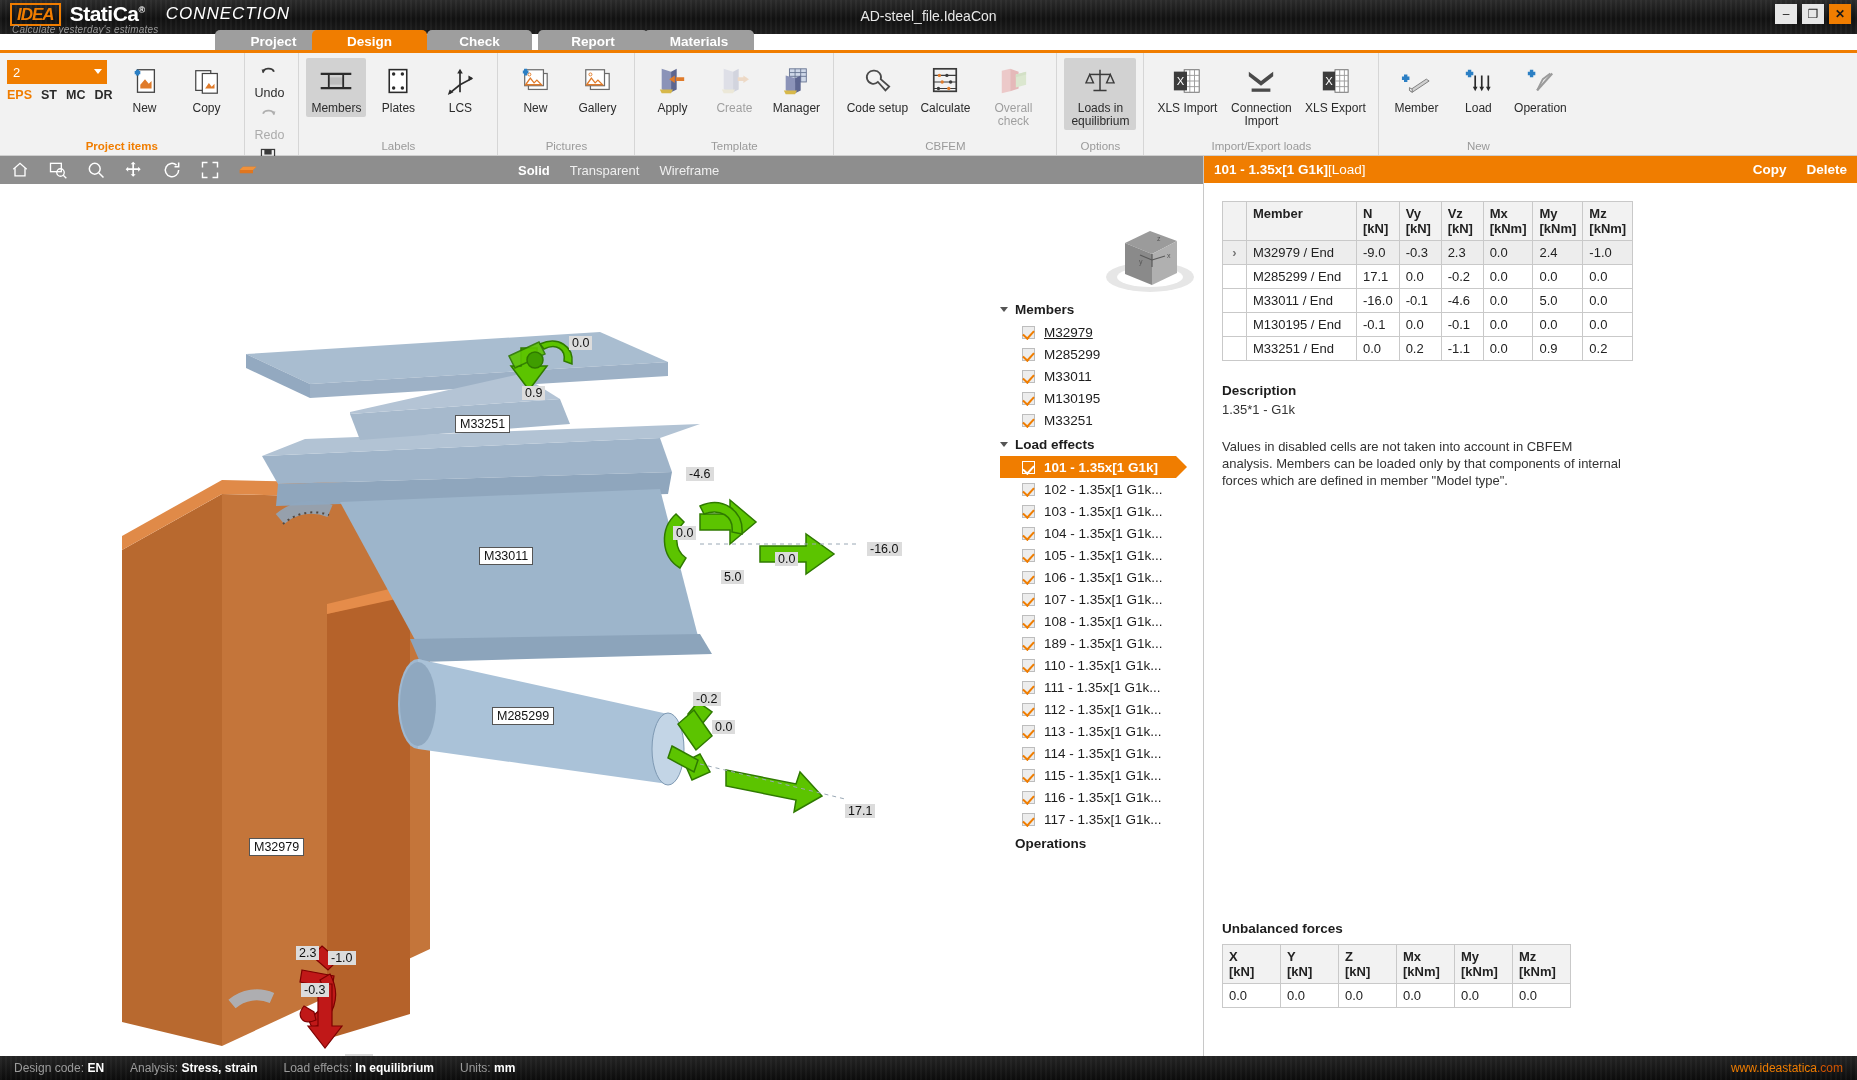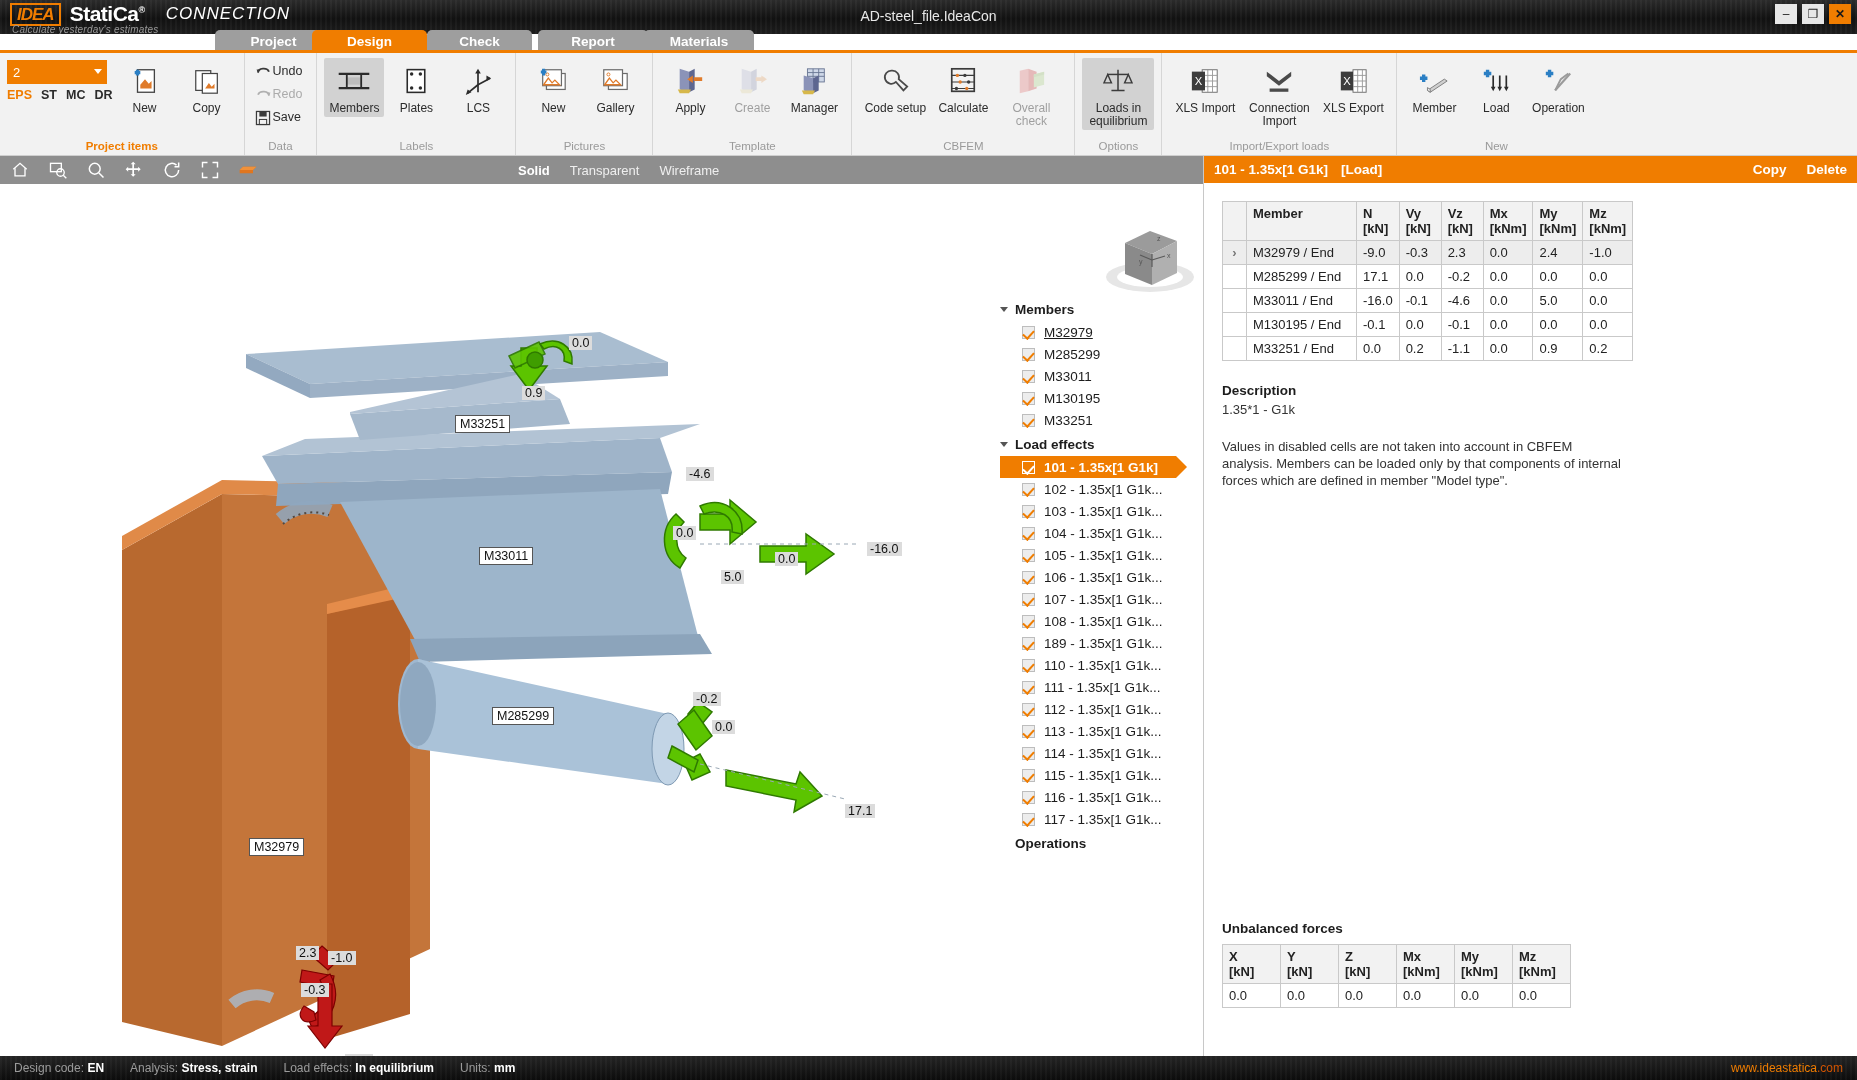--- a/index.html
+++ b/index.html
@@ -78,22 +78,22 @@
     width:100px;height:24px;background:#f07d00;color:#fff;font-size:13px;
     display:flex;align-items:center;padding:0 6px;position:relative;cursor:pointer;
   }
   .pi-combo .caret{position:absolute;right:5px;top:9px;border-left:4px solid transparent;
      border-right:4px solid transparent;border-top:5px solid #fff;}
   .pi-tags{display:flex;gap:9px;margin-top:4px;font-size:12.5px;font-weight:bold;color:#2b2b2b;}
   .pi-tags .on{color:#f07d00;}
 
   
   .stackbtns{display:flex;flex-direction:column;justify-content:center;gap:2px;padding-top:4px;}
-  .sbtn{display:flex;align-items:flex-start;font-size:12.5px;color:#2b2b2b;
-        padding:2px 7px 2px 3px;cursor:pointer;border-radius:2px;}
+  .sbtn{display:flex;align-items:center;gap:5px;font-size:12.5px;color:#2b2b2b;
+        padding:2px 7px 2px 3px;cursor:pointer;border-radius:2px;flex-direction:column;}
   .sbtn.dis{color:#ababab;cursor:default;}
 
   
   .viewbar{
     position:absolute;left:0;top:156px;width:1200px;height:28px;background:#8e8e8e;
     display:flex;align-items:center;padding-left:10px;gap:18px;
   }
   .vicon{width:20px;height:20px;display:flex;align-items:center;justify-content:center;cursor:pointer;}
   .vmodes{position:absolute;right:0;top:156px;width:657px;height:28px;background:#8e8e8e;
           display:flex;align-items:center;}
@@ -141,21 +141,21 @@
   
   .rightpanel{
     position:absolute;left:1203px;top:156px;width:654px;height:900px;background:#fff;
     border-left:1px solid #c8c8c8;
   }
   .rp-header{
     height:27px;background:#f07d00;display:flex;align-items:center;padding:0 10px;
     color:#fff;font-size:13.5px;
   }
   .rp-header .bold{font-weight:bold;}
-  .rp-header .load{margin-left:13px;font-weight:bold;}
+  .rp-header .load{font-weight:normal;}
   .rp-header .acts{margin-left:auto;display:flex;gap:20px;}
   .rp-header .acts span{cursor:pointer;font-weight:bold;}
   .rp-body{padding:18px 18px 0 18px;}
 
   table.grid{border-collapse:collapse;font-size:13px;color:#222;}
   table.grid th{
     background:#f2f2f2;border:1px solid #c9c9c9;font-weight:bold;text-align:left;
     padding:4px 6px;vertical-align:top;line-height:15px;
   }
   table.grid td{border:1px solid #c9c9c9;padding:4px 6px;background:#fff;}

